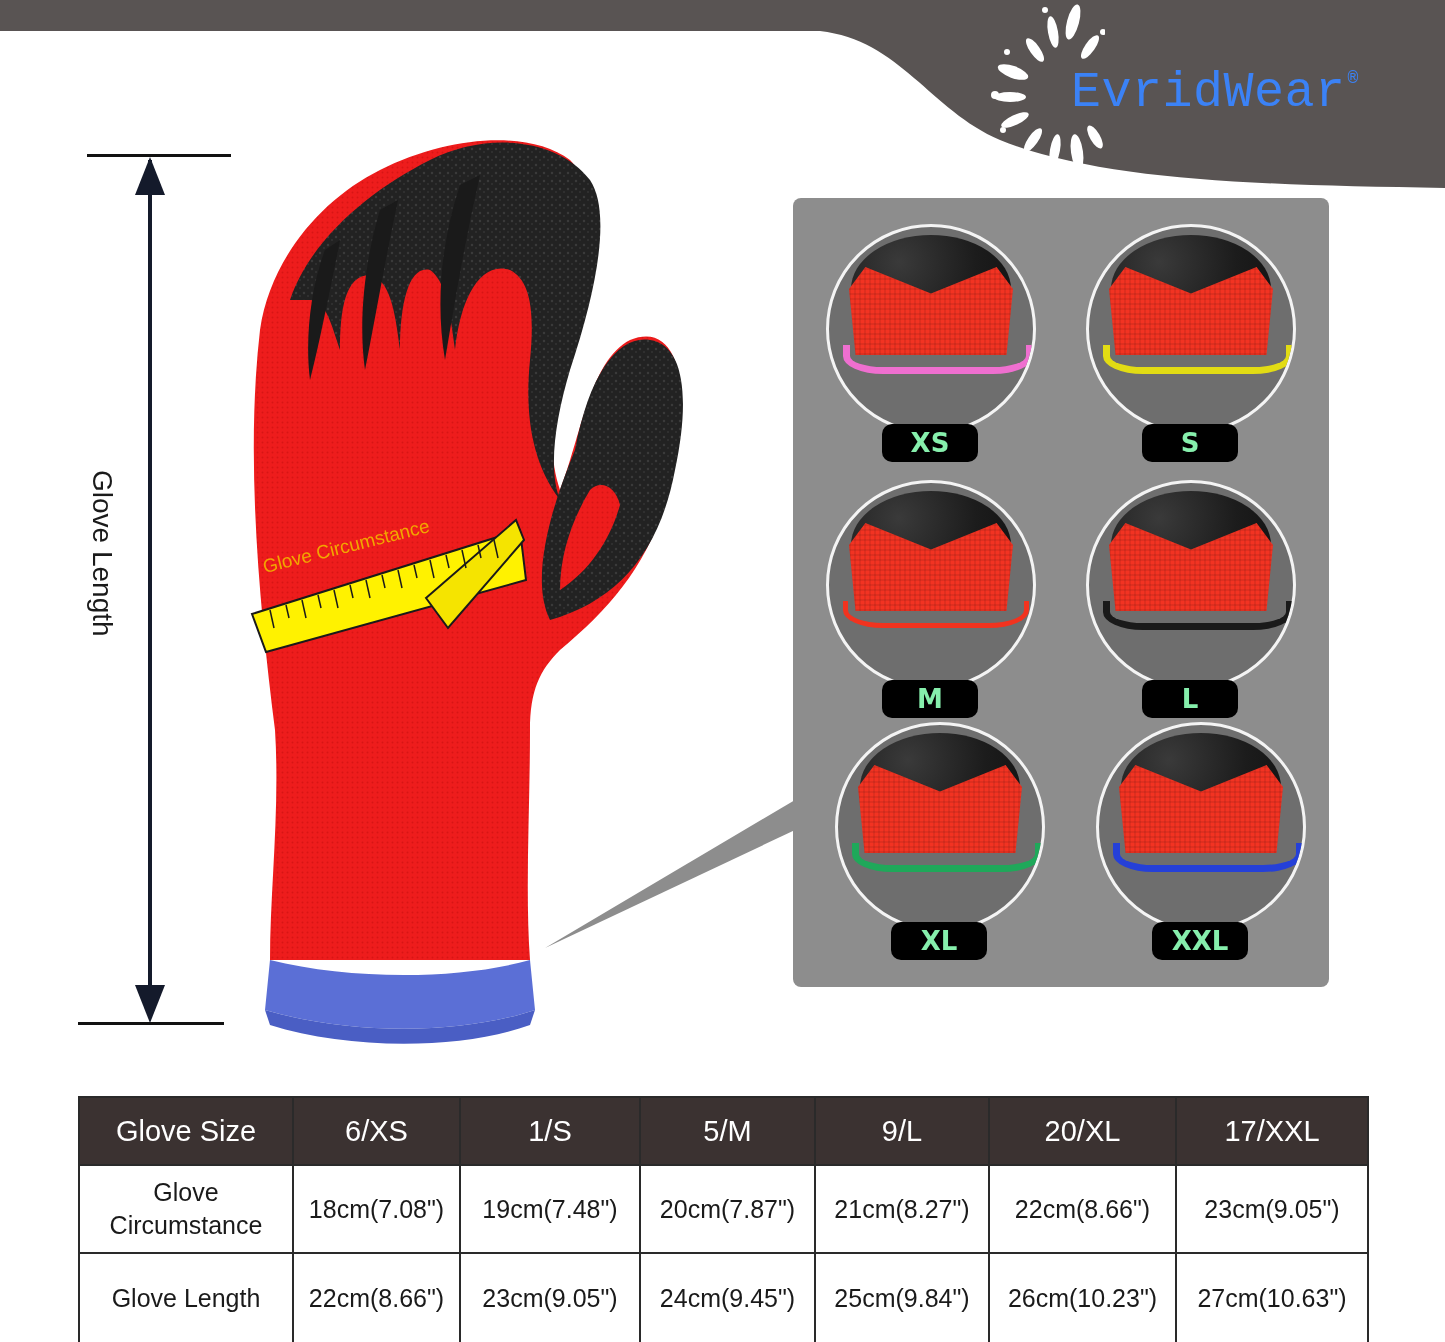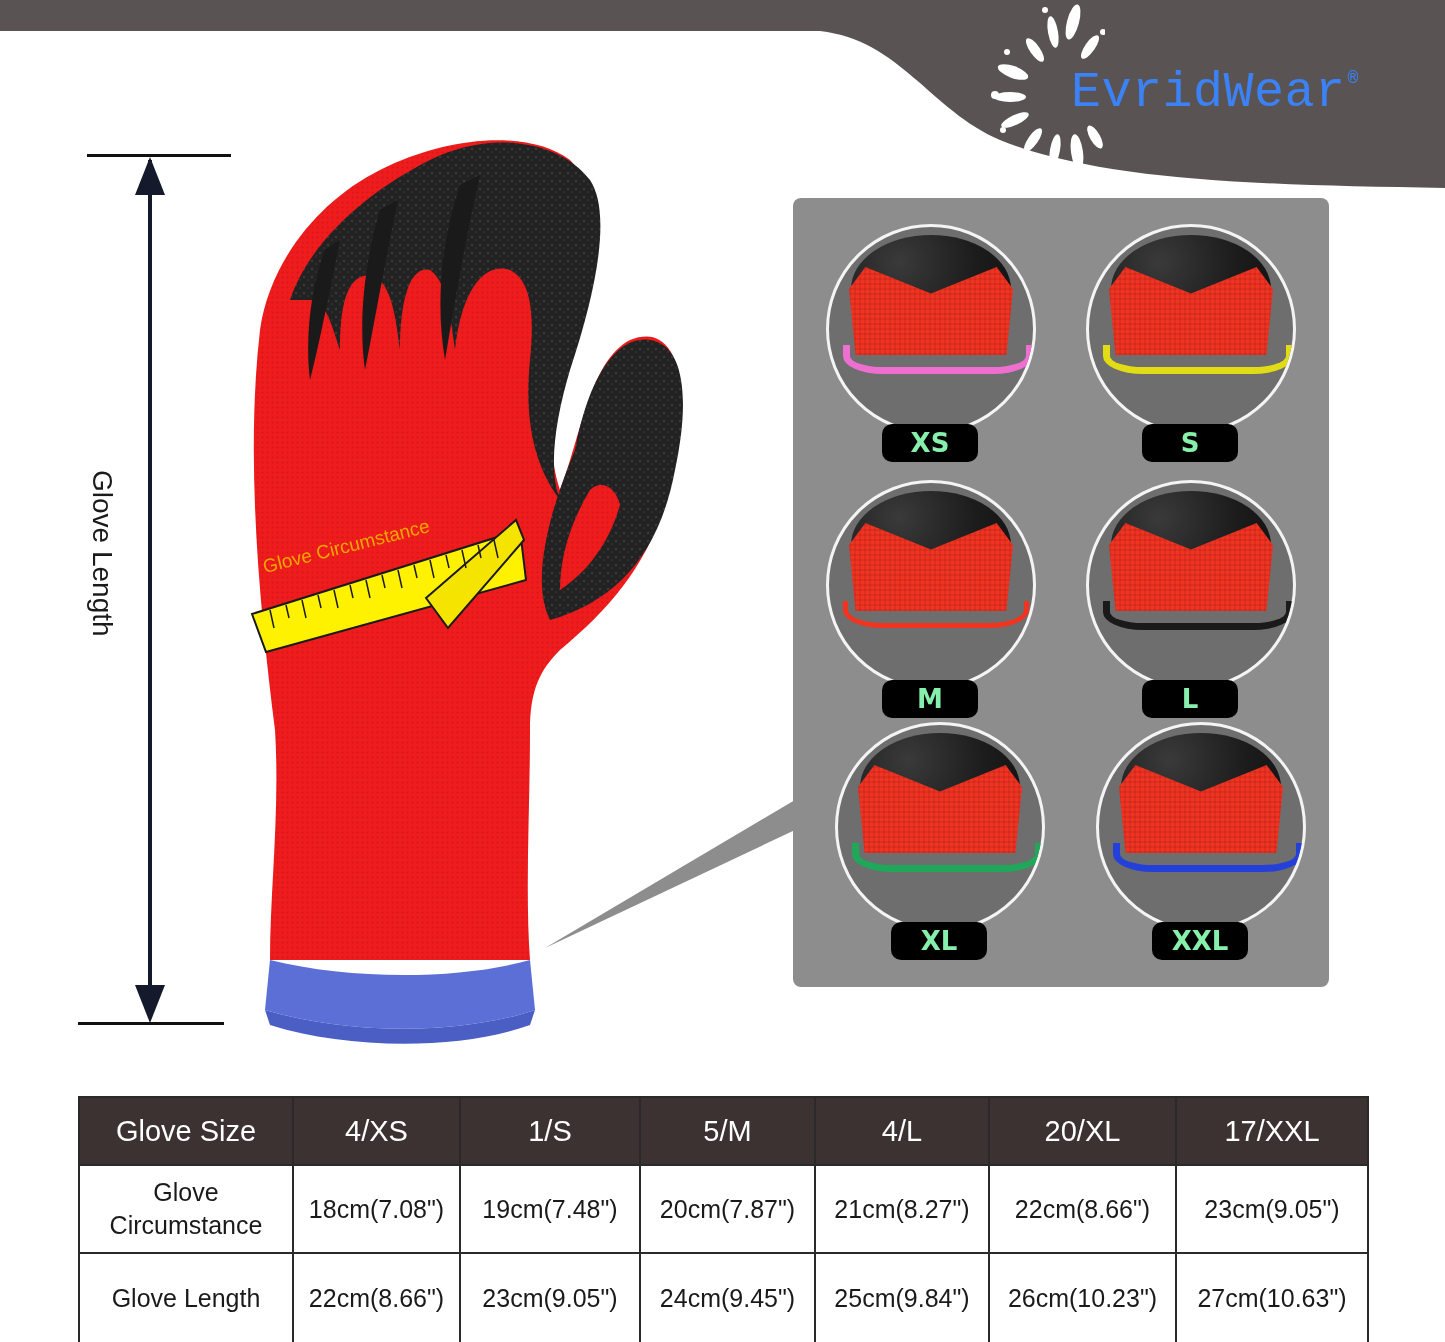--- a/index.html
+++ b/index.html
@@ -235,24 +235,24 @@
       <col style="width:167px">
       <col style="width:180px">
       <col style="width:175px">
       <col style="width:174px">
       <col style="width:187px">
       <col style="width:192px">
   </colgroup>
   <thead>
     <tr>
       <th>Glove Size</th>
-      <th>4/XS</th>
+      <th>6/XS</th>
       <th>1/S</th>
       <th>5/M</th>
-      <th>4/L</th>
+      <th>9/L</th>
       <th>20/XL</th>
       <th>17/XXL</th>
     </tr>
   </thead>
   <tbody>
     <tr class="r1">
       <td style="padding:0 28px;">Glove Circumstance</td>
       <td>18cm(7.08")</td>
       <td>19cm(7.48")</td>
       <td>20cm(7.87")</td>

